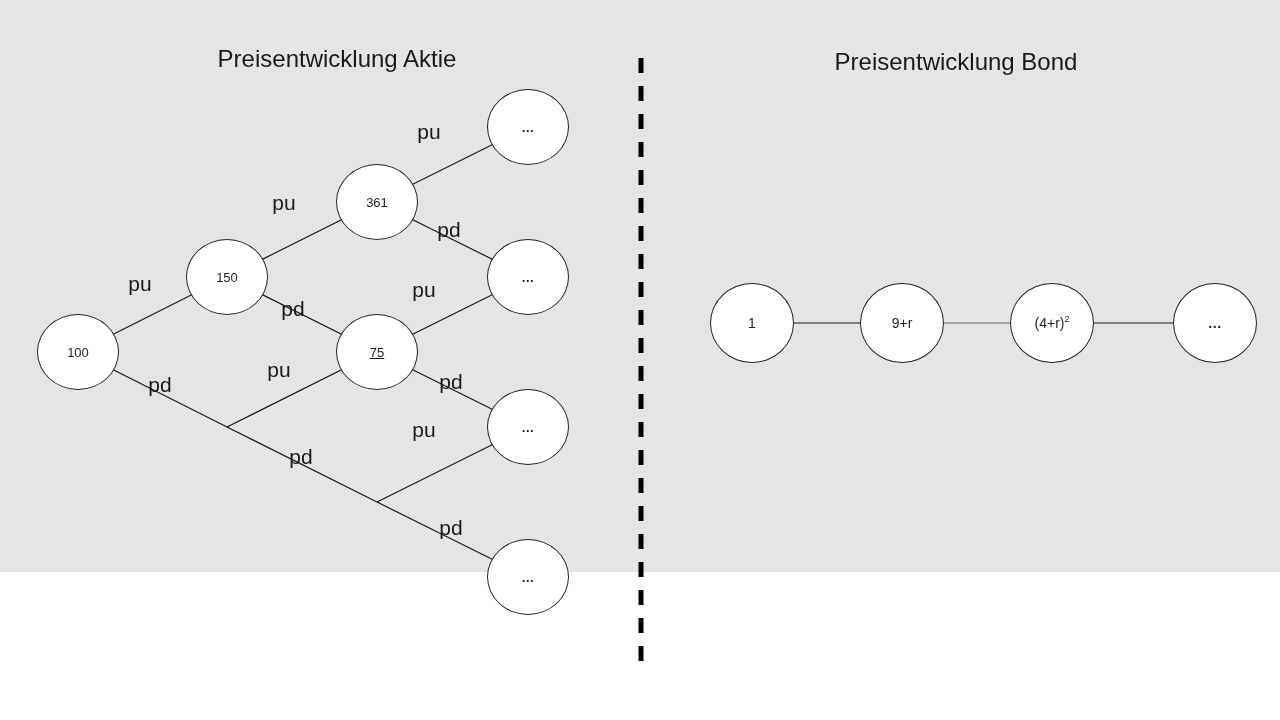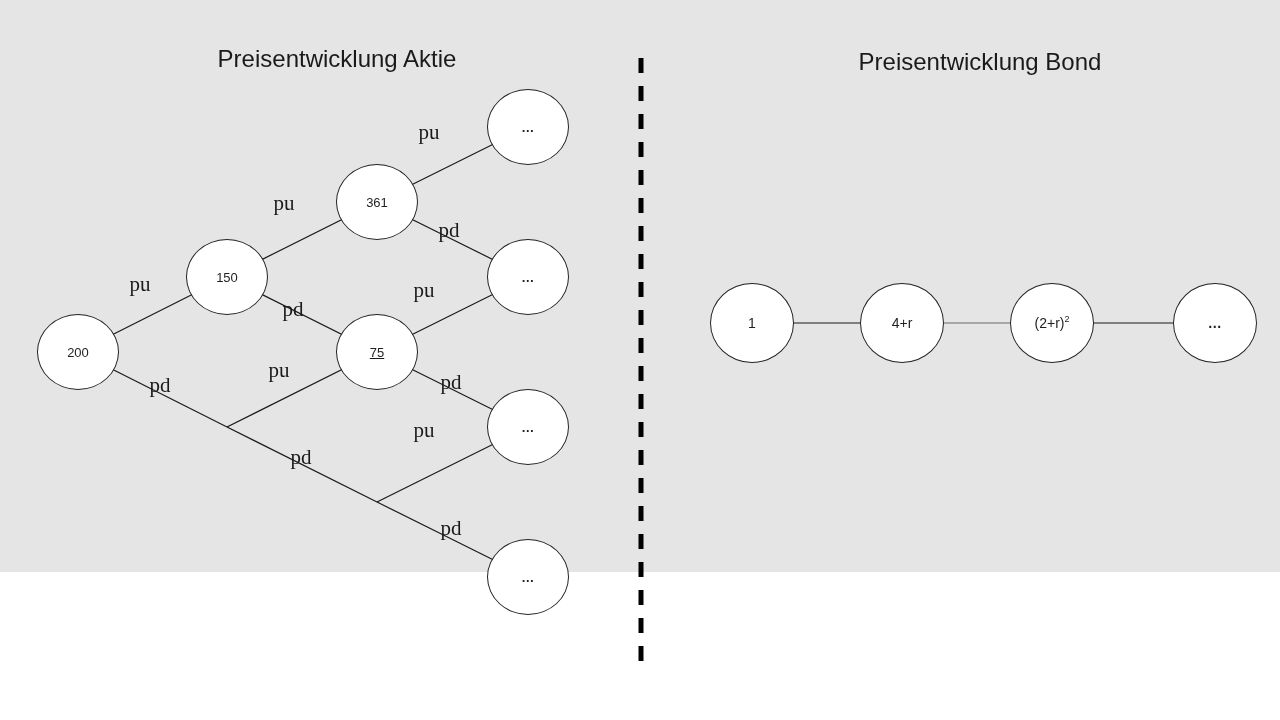--- a/index.html
+++ b/index.html
@@ -67,21 +67,20 @@
   .node .val.dots {
     font-weight: 600;
     letter-spacing: 0.5px;
   }
   .edge-label {
     position: absolute;
     transform: translate(-50%, -50%);
     font-size: 21px;
     color: #1a1a1a;
     white-space: nowrap;
-    font-family: Liberation Serif, serif;
   }
 </style>
 </head>
 <body>
 
 <div class="stage">
 
   <svg class="wires" viewBox="0 0 1280 720">
 
     <g stroke="#1a1a1a" stroke-width="1.2">
@@ -102,24 +101,24 @@
     <g>
       <line x1="752" y1="323" x2="902" y2="323" stroke="#1a1a1a" stroke-width="1.2"></line>
       <line x1="902" y1="323" x2="1052" y2="323" stroke="#a6a6a6" stroke-width="2"></line>
       <line x1="1052" y1="323" x2="1215" y2="323" stroke="#1a1a1a" stroke-width="1.2"></line>
     </g>
 
     <line x1="641" y1="58" x2="641" y2="668" stroke="#000000" stroke-width="5" stroke-dasharray="15 13"></line>
   </svg>
 
   <div class="title" style="left:337px; top:59px;">Preisentwicklung Aktie</div>
-  <div class="title" style="left:980px; top:62px;">Preisentwicklung Bond</div>
+  <div class="title" style="left:956px; top:62px;">Preisentwicklung Bond</div>
 
   <div class="node tree" style="left:78px;  top:352px;">
-    <span class="val">200</span>
+    <span class="val">100</span>
   </div>
   <div class="node tree" style="left:227px; top:277px;">
     <span class="val">150</span>
   </div>
   <div class="node tree" style="left:377px; top:202px;">
     <span class="val">361</span>
   </div>
   <div class="node tree" style="left:377px; top:352px;text-decoration:underline;">
     <span class="val">75</span>
   </div>
@@ -146,22 +145,22 @@
   <span class="edge-label" style="left:449px; top:230px;">pd</span>
   <span class="edge-label" style="left:424px; top:290px;">pu</span>
   <span class="edge-label" style="left:451px; top:382px;">pd</span>
   <span class="edge-label" style="left:424px; top:430px;">pu</span>
   <span class="edge-label" style="left:451px; top:528px;">pd</span>
 
   <div class="node bond" style="left:752px; top:323px;">
     <span class="val">1</span>
   </div>
   <div class="node bond" style="left:902px; top:323px;">
-    <span class="val">4+r</span>
+    <span class="val">9+r</span>
   </div>
   <div class="node bond" style="left:1052px; top:323px;">
-    <span class="val"><span>(2+r)</span><sup>2</sup></span>
+    <span class="val"><span>(4+r)</span><sup>2</sup></span>
   </div>
   <div class="node bond" style="left:1215px; top:323px;">
     <span class="val dots">…</span>
   </div>
 
 </div>
 
 </body></html>

